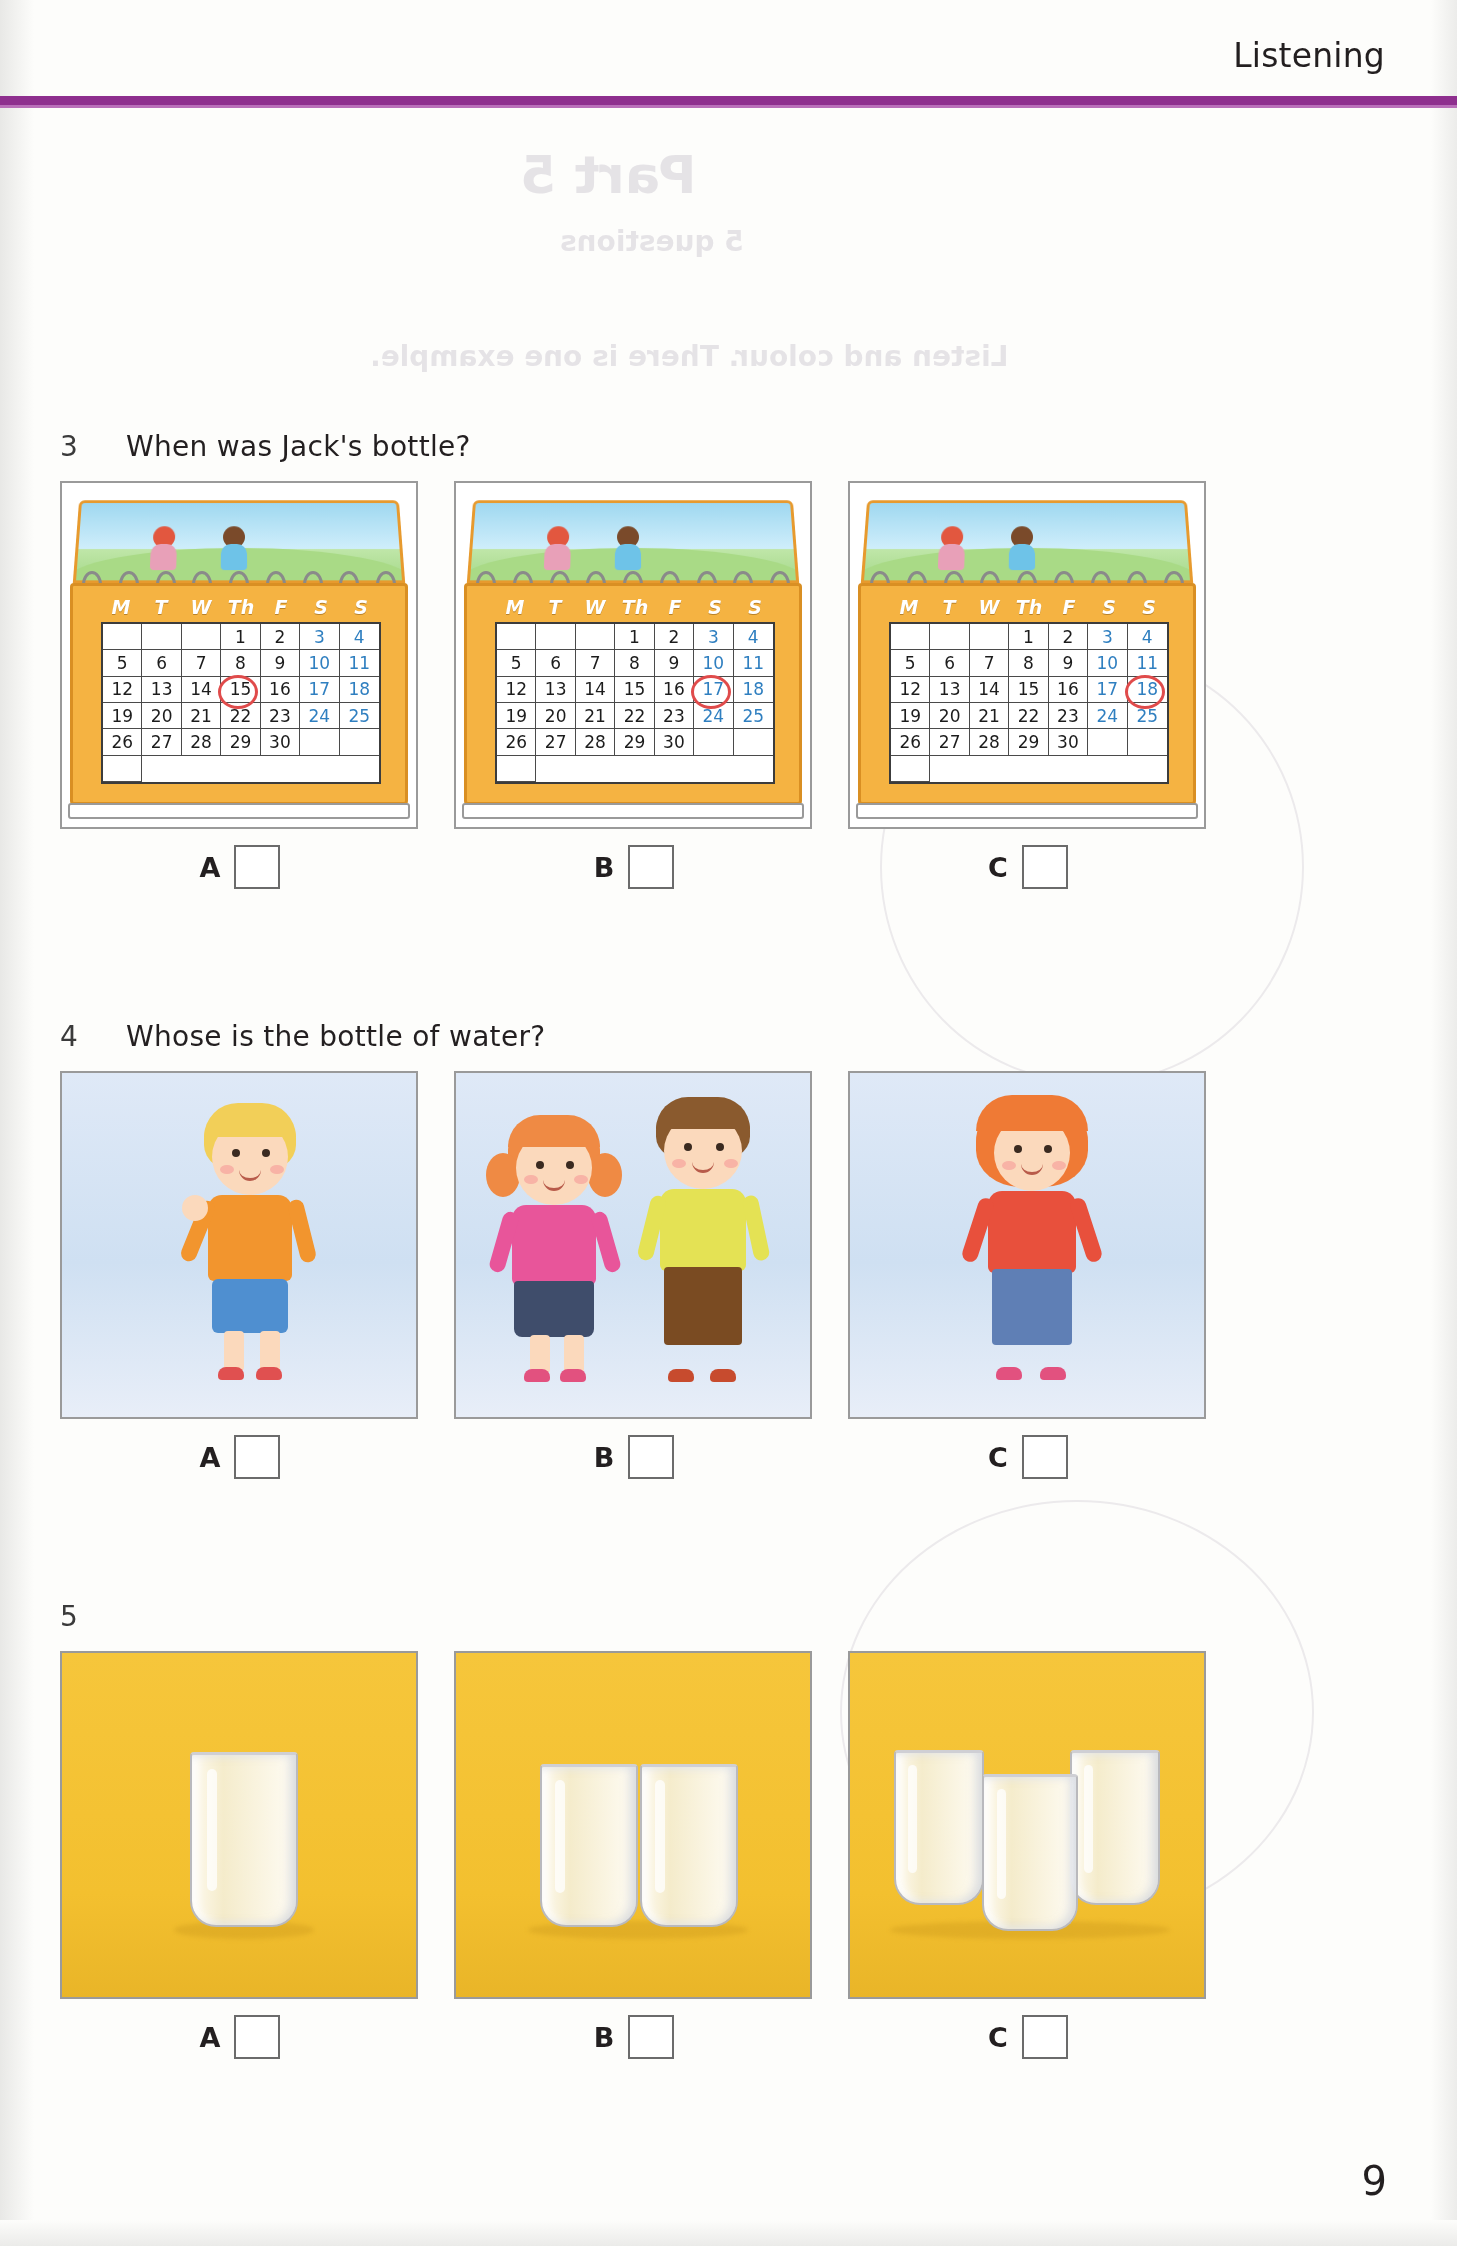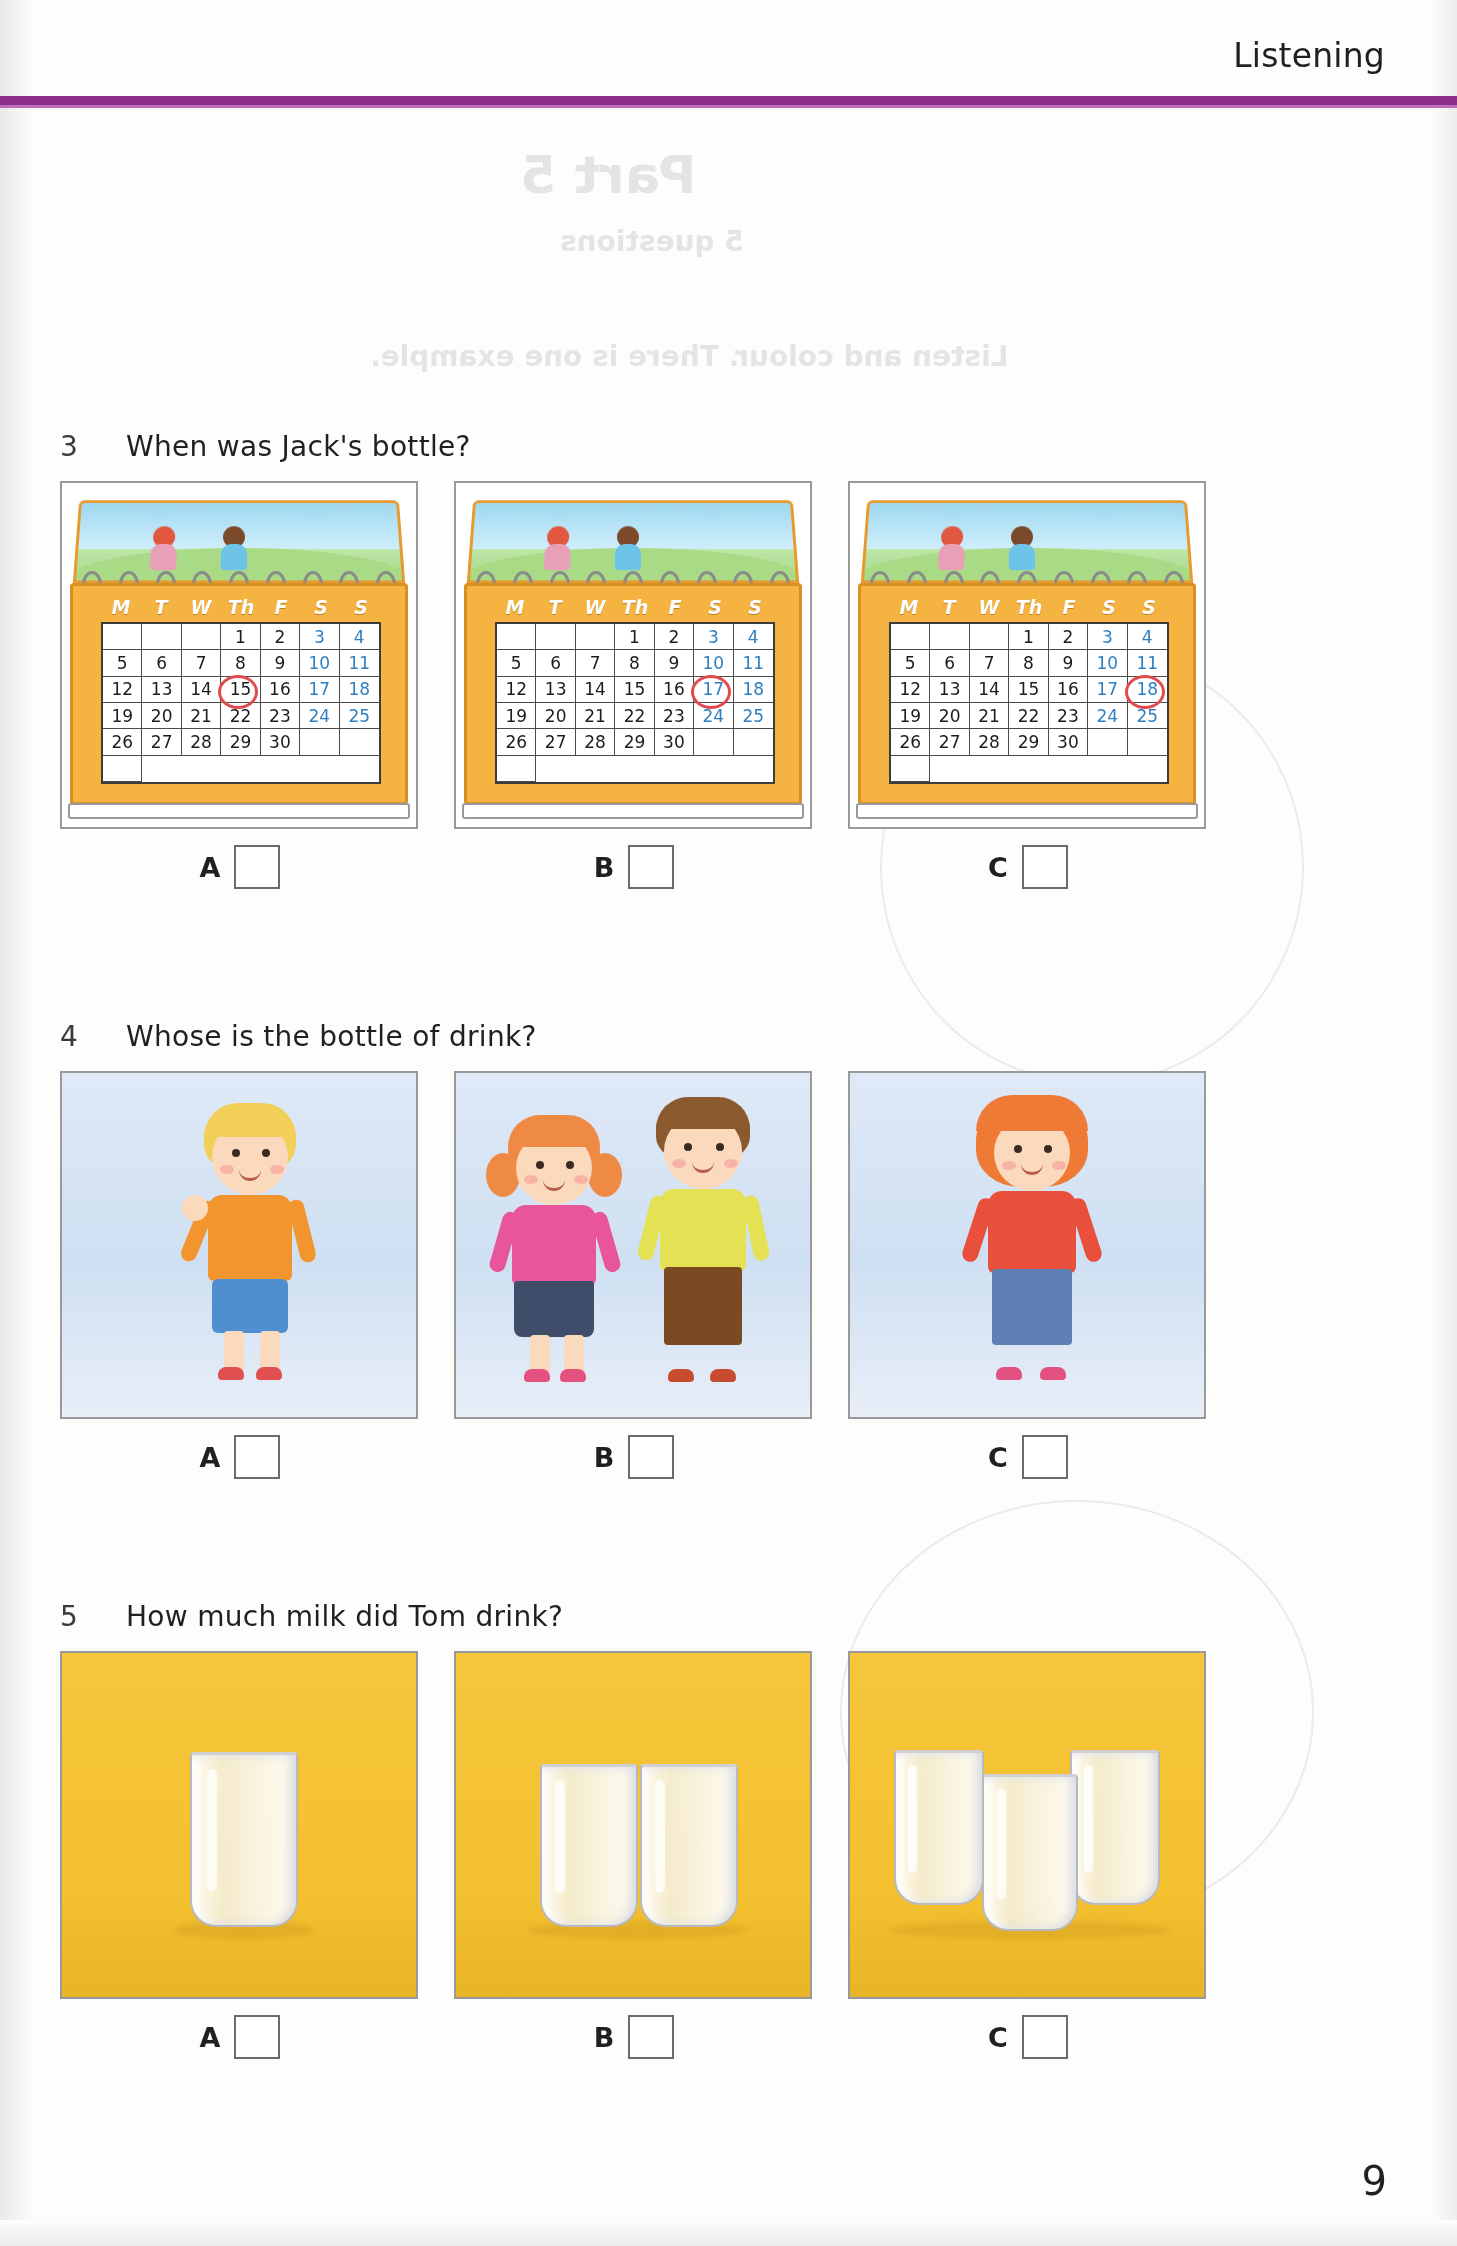--- a/index.html
+++ b/index.html
@@ -647,21 +647,21 @@
           <span class="opt-letter">C</span>
           <span class="answer-box"></span>
         </div>
       </div>
     </div>
   </div>
 
   <div class="question" style="top:1020px;">
     <div class="q-head">
       <div class="q-num">4</div>
-      <div class="q-text">Whose is the bottle of drink?</div>
+      <div class="q-text">Whose is the bottle of water?</div>
     </div>
     <div class="options-row">
 
       <div class="option">
         <div class="opt-frame">
           <div class="kid-scene">
             <div class="kid" style="left:120px; bottom:24px; width:140px; height:290px;">
               <div class="hair" style="left:22px; top:0; width:92px; height:70px; background:#f2cf58;"></div>
               <div class="face" style="left:30px; top:16px; width:76px; height:76px;"></div>
               <div class="hair" style="left:22px; top:0; width:92px; height:34px; background:#f2cf58; border-radius:46px 46px 0 0;"></div>
@@ -762,21 +762,20 @@
           <span class="opt-letter">C</span>
           <span class="answer-box"></span>
         </div>
       </div>
     </div>
   </div>
 
   <div class="question" style="top:1600px;">
     <div class="q-head">
       <div class="q-num">5</div>
-      <div class="q-text">How much milk did Tom drink?</div>
     </div>
     <div class="options-row">
 
       <div class="option">
         <div class="opt-frame">
           <div class="milk-scene">
             <div class="glass-shadow" style="left:112px; width:140px;"></div>
             <div class="glass" style="left:128px; width:104px; height:170px;"></div>
           </div>
         </div>

